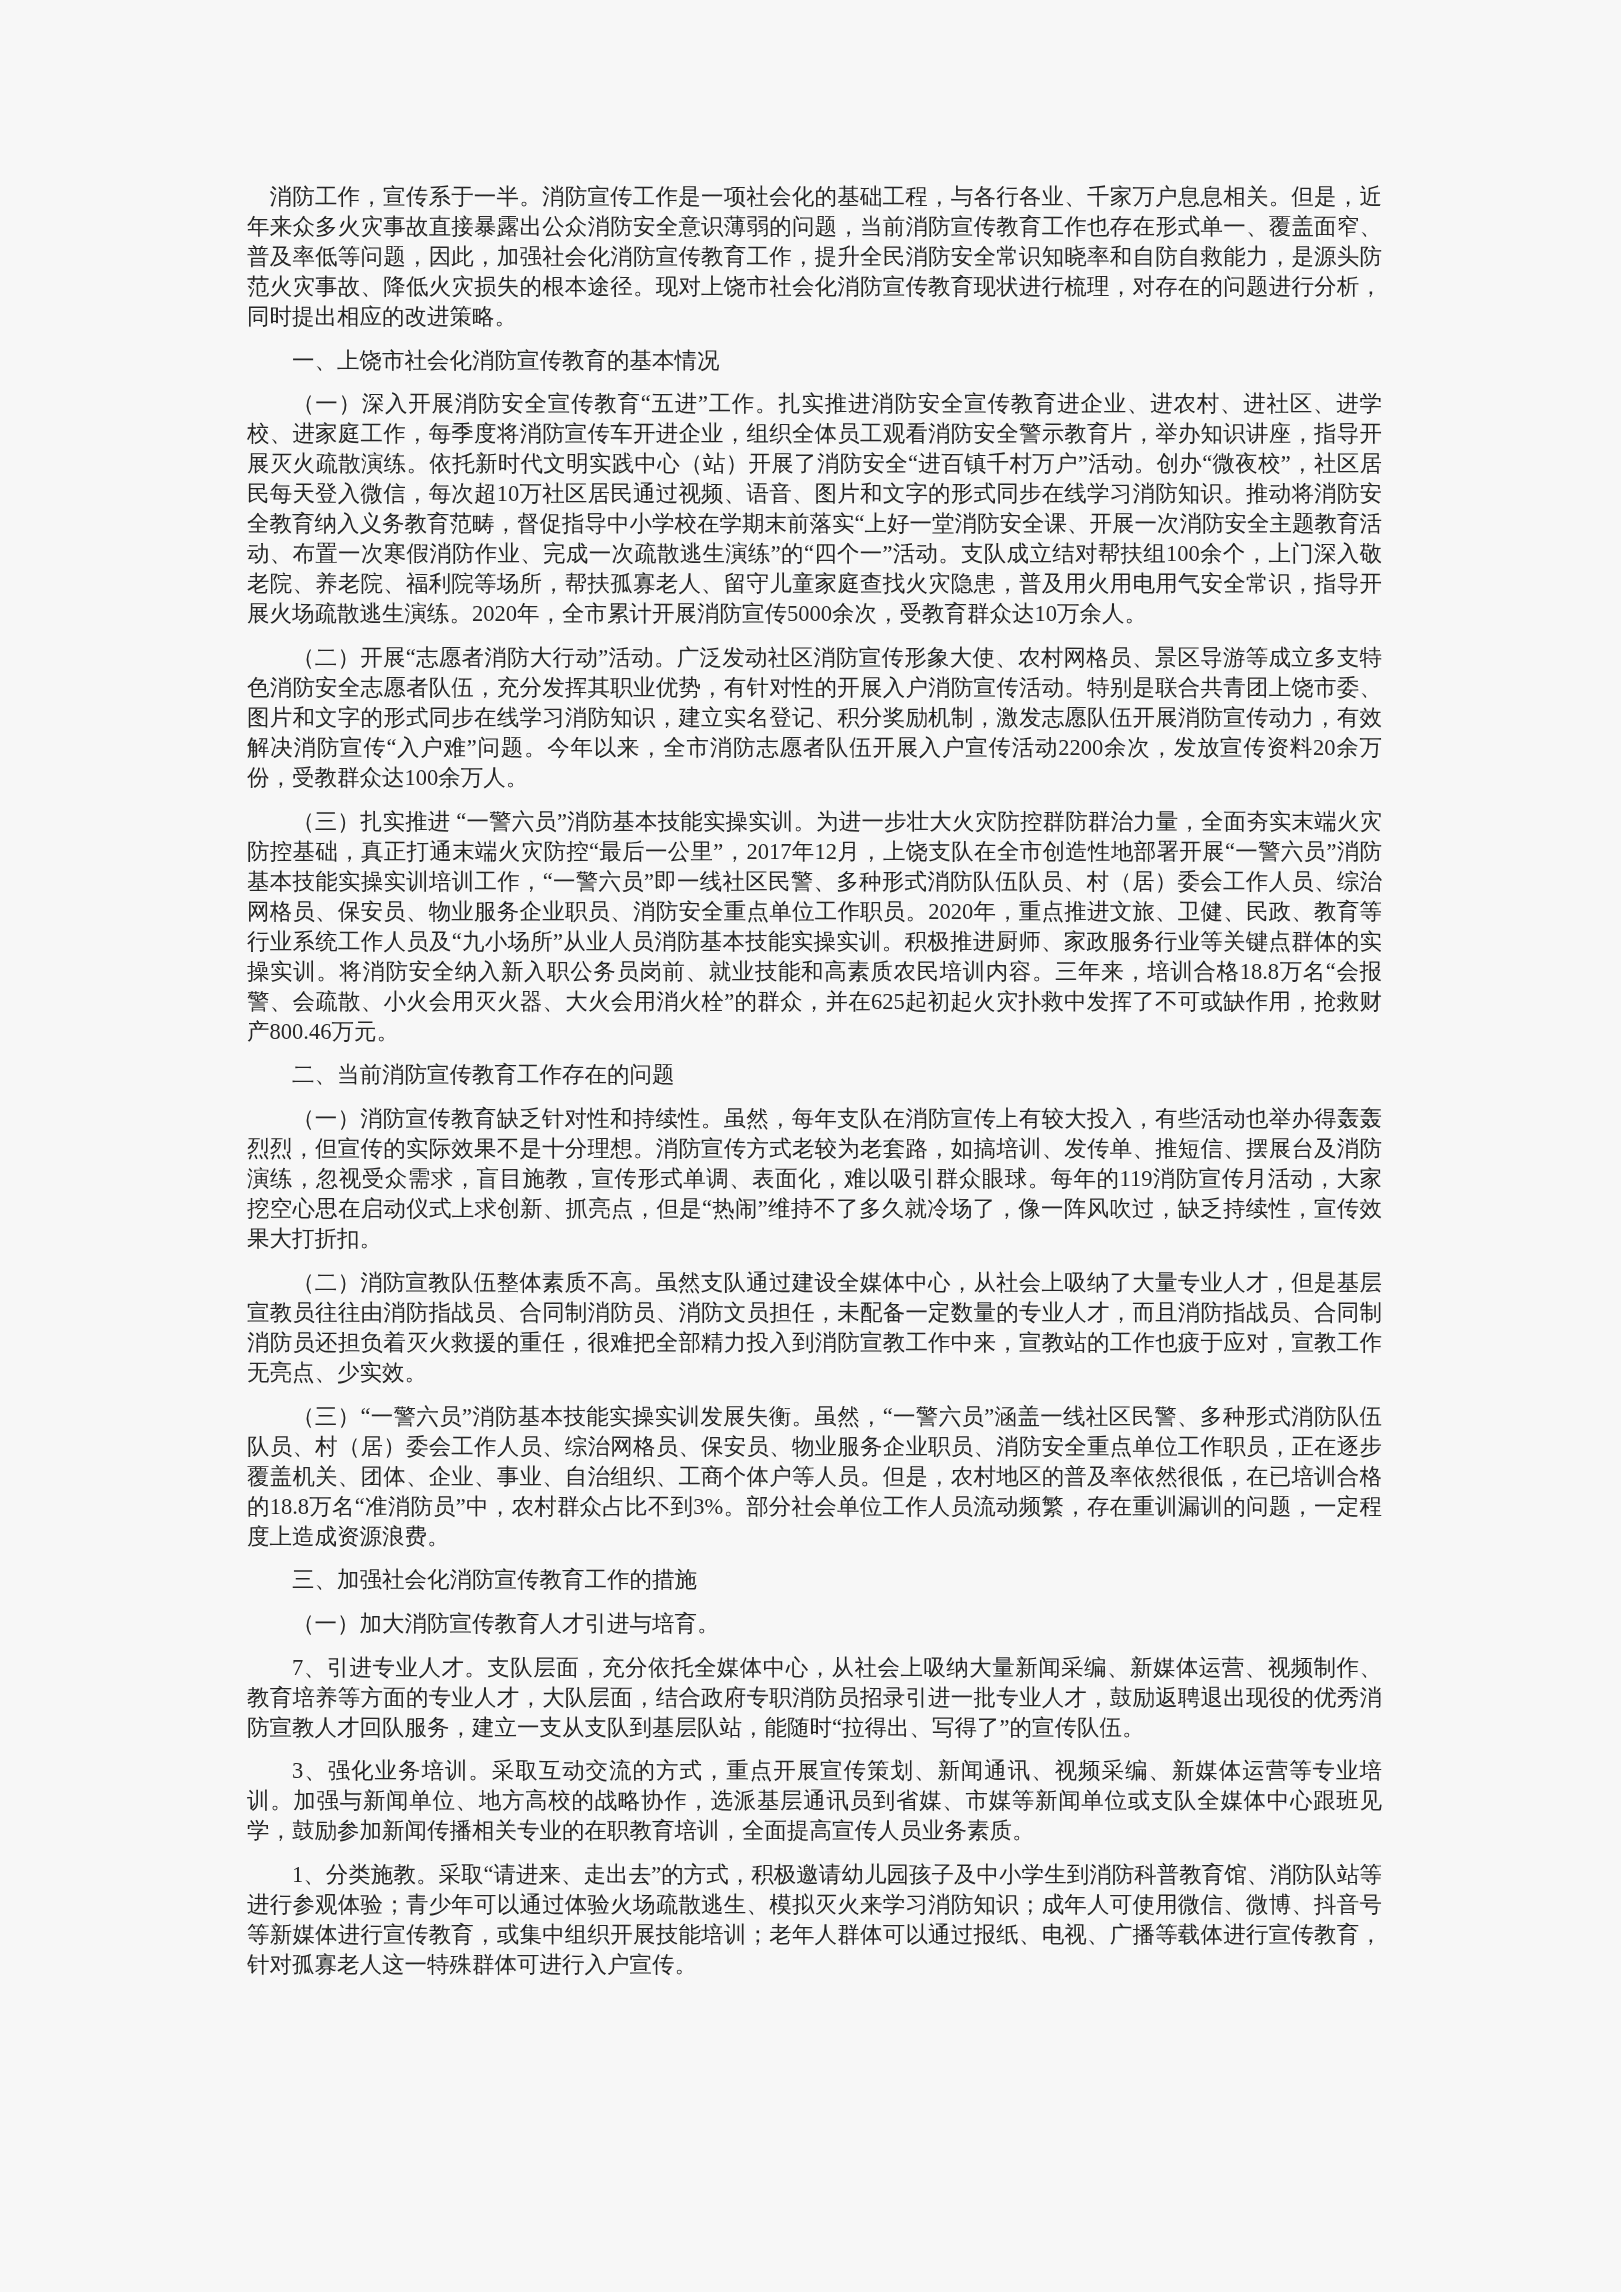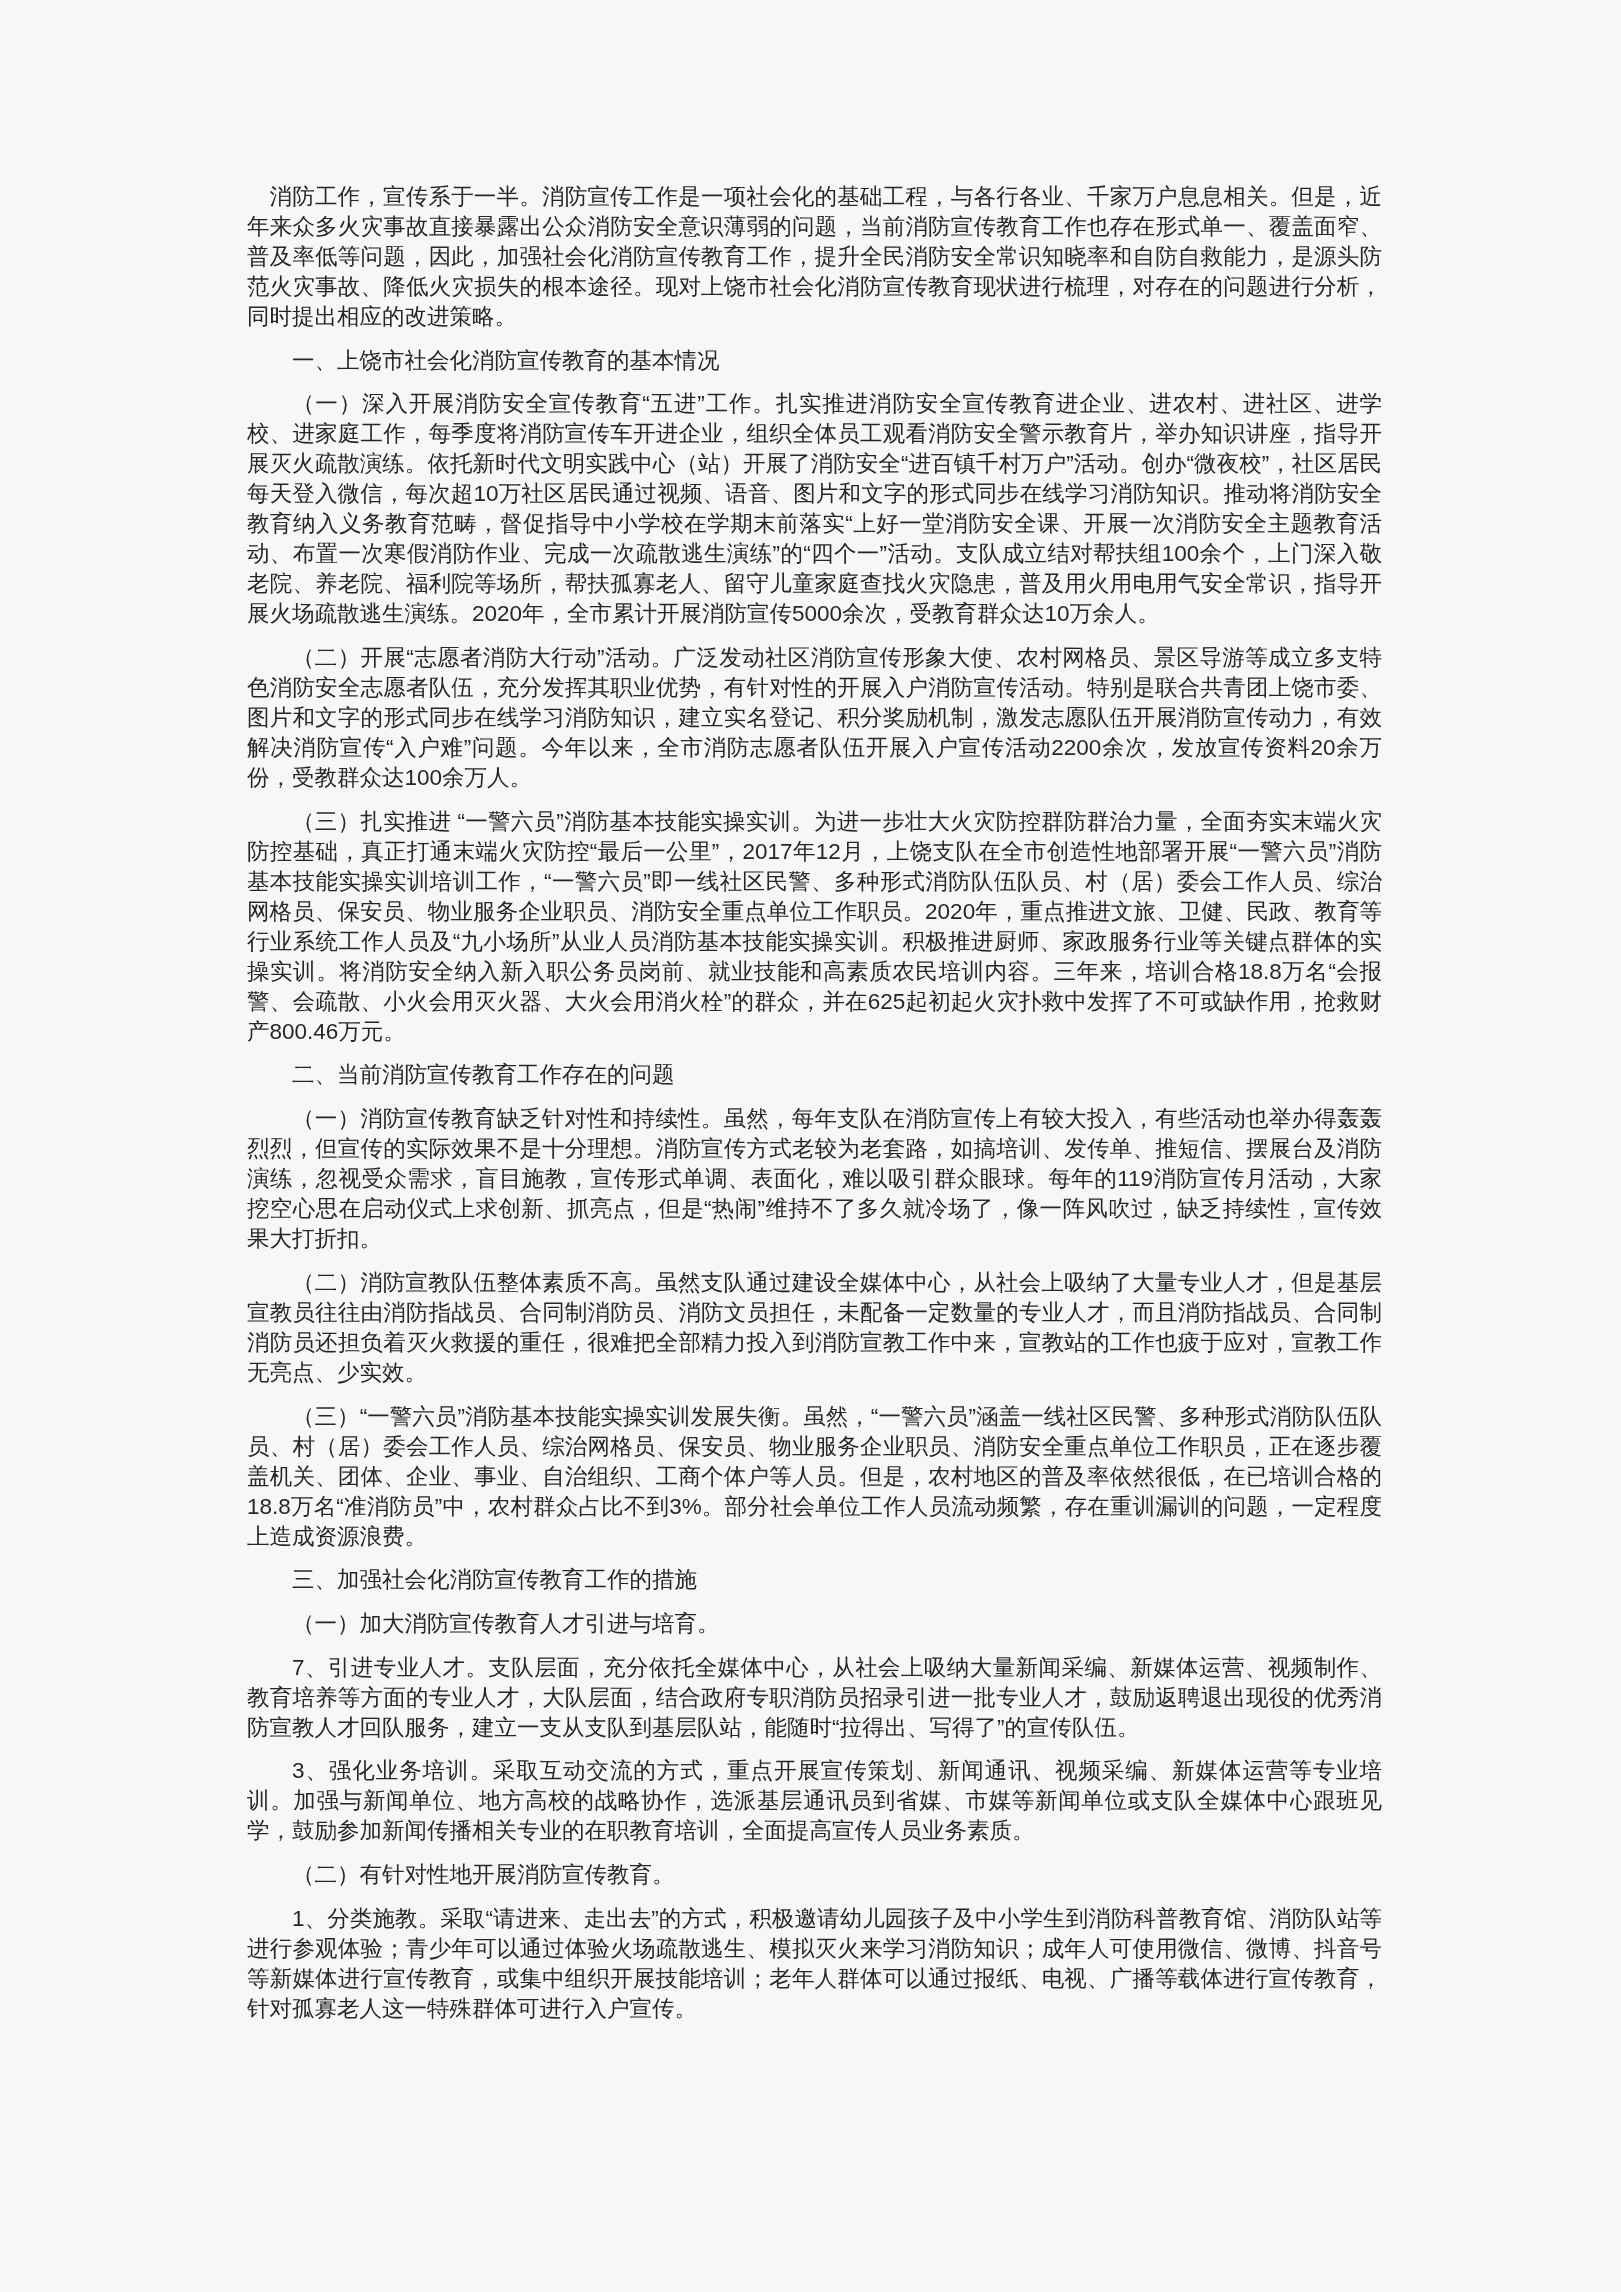--- a/index.html
+++ b/index.html
@@ -17,21 +17,21 @@
     background: #f7f7f7;
     overflow: hidden;
   }
   .content {
     position: absolute;
     left: 247px;
     top: 182px;
     width: 1135px;
   }
   .content p {
-    font-family: Liberation Sans, sans-serif;
+    font-family: Liberation Serif, serif;
     font-size: 22.5px;
     line-height: 30px;
     color: #262626;
     margin: 0 0 13.7px 0;
     text-align: justify;
     text-indent: 2em;
     word-break: break-all;
   }
   .content p.indent-1 {
     text-indent: 1em;
@@ -48,17 +48,16 @@
     <p>（二）开展“志愿者消防大行动”活动。广泛发动社区消防宣传形象大使、农村网格员、景区导游等成立多支特色消防安全志愿者队伍，充分发挥其职业优势，有针对性的开展入户消防宣传活动。特别是联合共青团上饶市委、图片和文字的形式同步在线学习消防知识，建立实名登记、积分奖励机制，激发志愿队伍开展消防宣传动力，有效解决消防宣传“入户难”问题。今年以来，全市消防志愿者队伍开展入户宣传活动2200余次，发放宣传资料20余万份，受教群众达100余万人。</p>
     <p>（三）扎实推进 “一警六员”消防基本技能实操实训。为进一步壮大火灾防控群防群治力量，全面夯实末端火灾防控基础，真正打通末端火灾防控“最后一公里”，2017年12月，上饶支队在全市创造性地部署开展“一警六员”消防基本技能实操实训培训工作，“一警六员”即一线社区民警、多种形式消防队伍队员、村（居）委会工作人员、综治网格员、保安员、物业服务企业职员、消防安全重点单位工作职员。2020年，重点推进文旅、卫健、民政、教育等行业系统工作人员及“九小场所”从业人员消防基本技能实操实训。积极推进厨师、家政服务行业等关键点群体的实操实训。将消防安全纳入新入职公务员岗前、就业技能和高素质农民培训内容。三年来，培训合格18.8万名“会报警、会疏散、小火会用灭火器、大火会用消火栓”的群众，并在625起初起火灾扑救中发挥了不可或缺作用，抢救财产800.46万元。</p>
     <p>二、当前消防宣传教育工作存在的问题</p>
     <p>（一）消防宣传教育缺乏针对性和持续性。虽然，每年支队在消防宣传上有较大投入，有些活动也举办得轰轰烈烈，但宣传的实际效果不是十分理想。消防宣传方式老较为老套路，如搞培训、发传单、推短信、摆展台及消防演练，忽视受众需求，盲目施教，宣传形式单调、表面化，难以吸引群众眼球。每年的119消防宣传月活动，大家挖空心思在启动仪式上求创新、抓亮点，但是“热闹”维持不了多久就冷场了，像一阵风吹过，缺乏持续性，宣传效果大打折扣。</p>
     <p>（二）消防宣教队伍整体素质不高。虽然支队通过建设全媒体中心，从社会上吸纳了大量专业人才，但是基层宣教员往往由消防指战员、合同制消防员、消防文员担任，未配备一定数量的专业人才，而且消防指战员、合同制消防员还担负着灭火救援的重任，很难把全部精力投入到消防宣教工作中来，宣教站的工作也疲于应对，宣教工作无亮点、少实效。</p>
     <p>（三）“一警六员”消防基本技能实操实训发展失衡。虽然，“一警六员”涵盖一线社区民警、多种形式消防队伍队员、村（居）委会工作人员、综治网格员、保安员、物业服务企业职员、消防安全重点单位工作职员，正在逐步覆盖机关、团体、企业、事业、自治组织、工商个体户等人员。但是，农村地区的普及率依然很低，在已培训合格的18.8万名“准消防员”中，农村群众占比不到3%。部分社会单位工作人员流动频繁，存在重训漏训的问题，一定程度上造成资源浪费。</p>
     <p>三、加强社会化消防宣传教育工作的措施</p>
     <p>（一）加大消防宣传教育人才引进与培育。</p>
     <p>7、引进专业人才。支队层面，充分依托全媒体中心，从社会上吸纳大量新闻采编、新媒体运营、视频制作、教育培养等方面的专业人才，大队层面，结合政府专职消防员招录引进一批专业人才，鼓励返聘退出现役的优秀消防宣教人才回队服务，建立一支从支队到基层队站，能随时“拉得出、写得了”的宣传队伍。</p>
     <p>3、强化业务培训。采取互动交流的方式，重点开展宣传策划、新闻通讯、视频采编、新媒体运营等专业培训。加强与新闻单位、地方高校的战略协作，选派基层通讯员到省媒、市媒等新闻单位或支队全媒体中心跟班见学，鼓励参加新闻传播相关专业的在职教育培训，全面提高宣传人员业务素质。</p>
-    <p>（二）有针对性地开展消防宣传教育。</p>
     <p>1、分类施教。采取“请进来、走出去”的方式，积极邀请幼儿园孩子及中小学生到消防科普教育馆、消防队站等进行参观体验；青少年可以通过体验火场疏散逃生、模拟灭火来学习消防知识；成年人可使用微信、微博、抖音号等新媒体进行宣传教育，或集中组织开展技能培训；老年人群体可以通过报纸、电视、广播等载体进行宣传教育，针对孤寡老人这一特殊群体可进行入户宣传。</p>
   </div>
 </div>
 
 
 </body></html>

